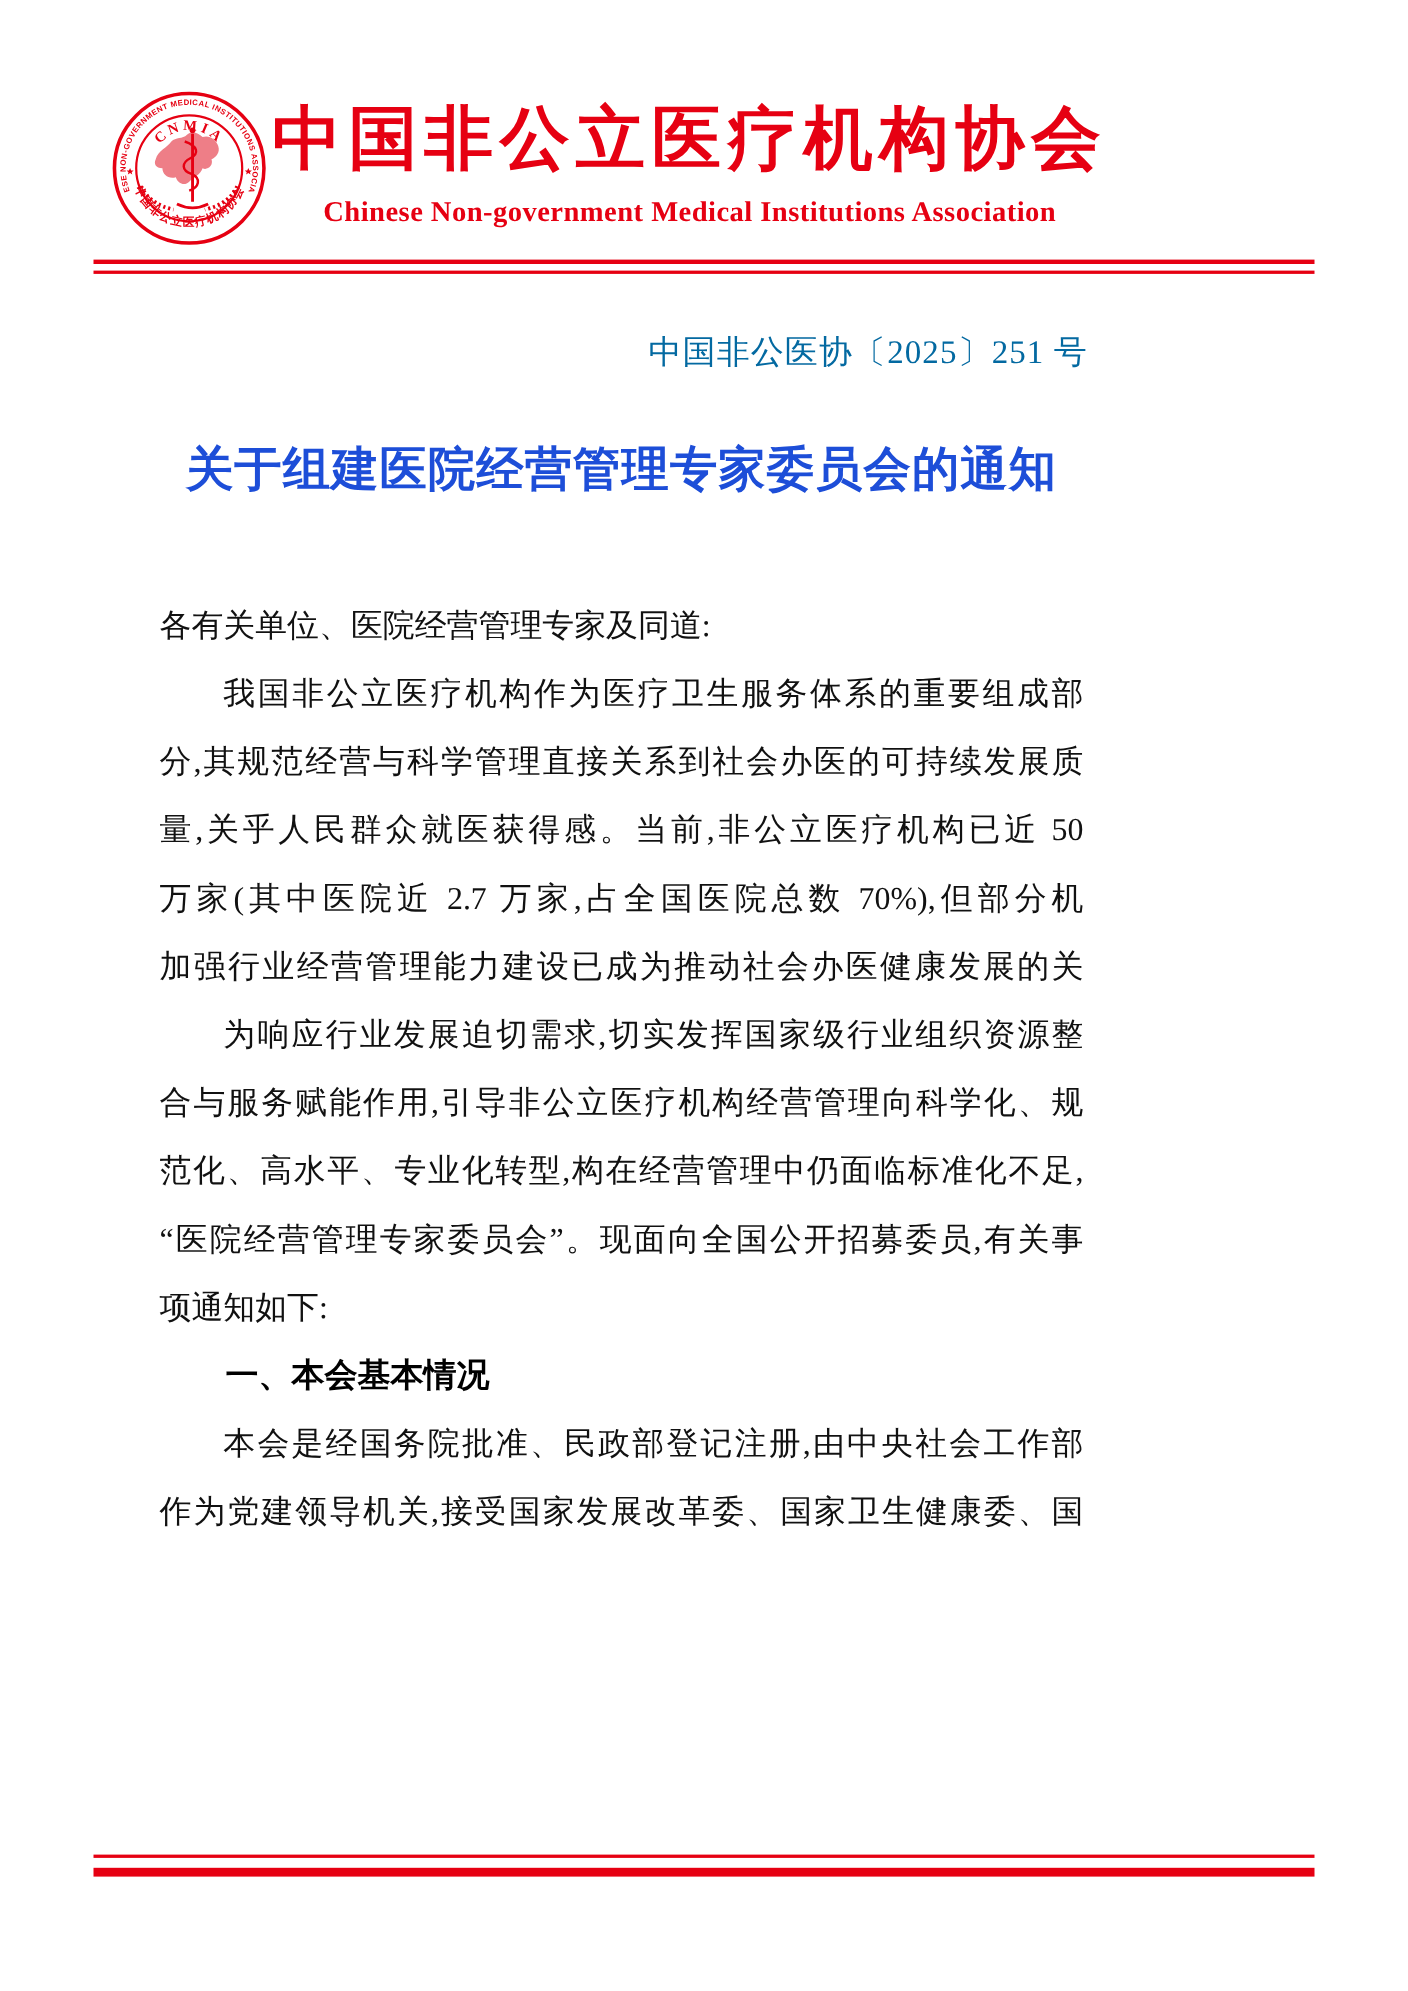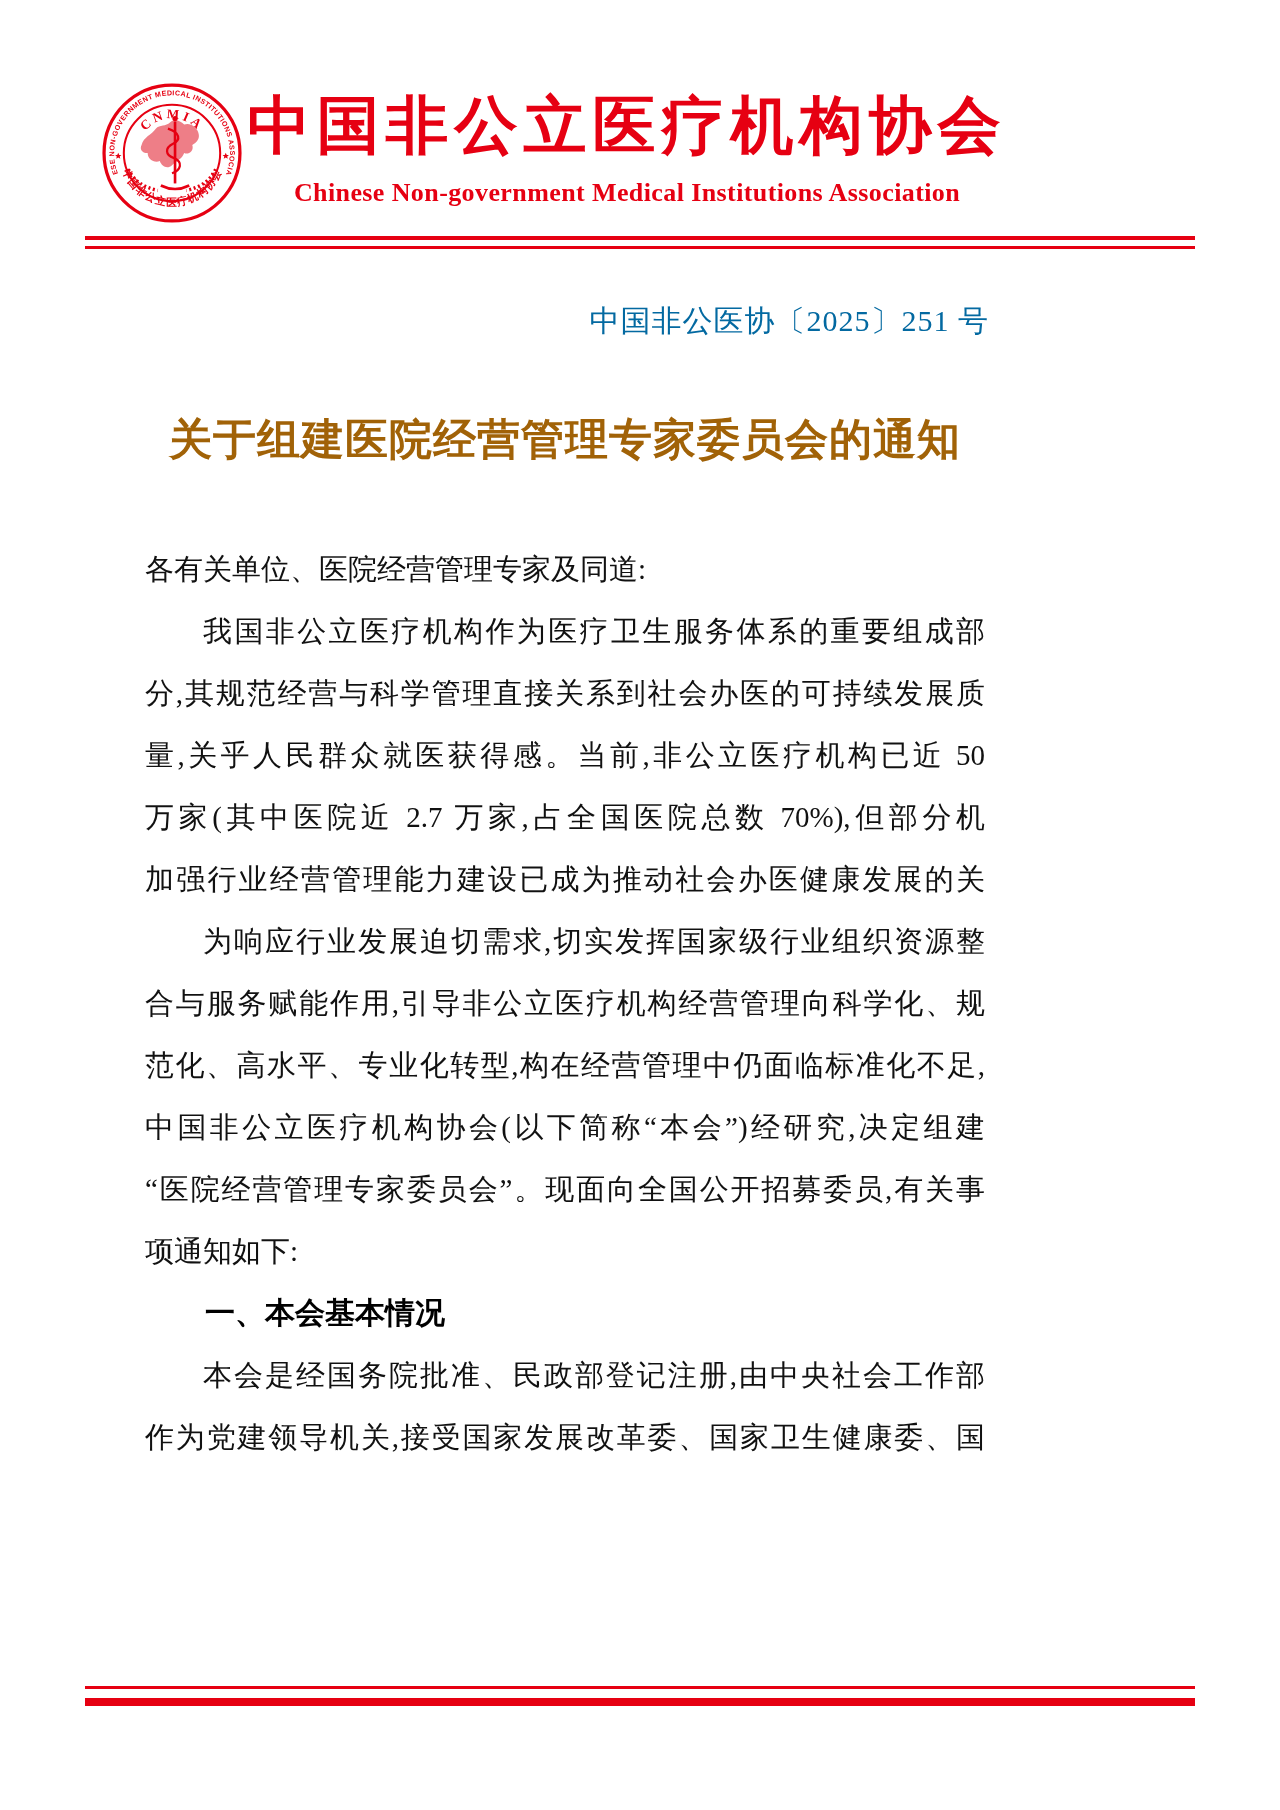--- a/index.html
+++ b/index.html
@@ -36,22 +36,22 @@
   .rule-top-thin{top:246px;height:3px;}
   .rule-bottom-thin{top:1686px;height:3px;}
   .rule-bottom-thick{top:1698px;height:8px;}
   
   .doc-number{
     position:absolute;left:157px;top:296px;width:832px;
     text-align:right;font-size:30px;line-height:50px;color:#0369a1;
     letter-spacing:1px;
   }
   .doc-title{
-    position:absolute;left:145px;top:408px;width:840px;
-    text-align:center;font-size:43px;line-height:64px;font-weight:bold;color:#a16207;
+    position:absolute;left:145px;top:396px;width:840px;
+    text-align:center;font-size:43px;line-height:64px;font-weight:bold;color:#1d4ed8;
     letter-spacing:1px;
   }
   .body-text{
     position:absolute;left:145px;top:538px;width:840px;
     font-size:29px;color:#111;
   }
   .line{
     height:62px;line-height:62px;
     text-align:justify;text-align-last:justify;
     text-justify:inter-character;
@@ -120,21 +120,20 @@
 
     <div class="line indent">我国非公立医疗机构作为医疗卫生服务体系的重要组成部</div>
     <div class="line">分,其规范经营与科学管理直接关系到社会办医的可持续发展质</div>
     <div class="line">量,关乎人民群众就医获得感。当前,非公立医疗机构已近 50</div>
     <div class="line">万家(其中医院近 2.7 万家,占全国医院总数 70%),但部分机</div>
     <div class="line">加强行业经营管理能力建设已成为推动社会办医健康发展的关</div>
 
     <div class="line indent">为响应行业发展迫切需求,切实发挥国家级行业组织资源整</div>
     <div class="line">合与服务赋能作用,引导非公立医疗机构经营管理向科学化、规</div>
     <div class="line">范化、高水平、专业化转型,构在经营管理中仍面临标准化不足,</div>
-    <div class="line">中国非公立医疗机构协会(以下简称“本会”)经研究,决定组建</div>
     <div class="line">“医院经营管理专家委员会”。现面向全国公开招募委员,有关事</div>
     <div class="line left">项通知如下:</div>
 
     <div class="line left indent heading">一、本会基本情况</div>
 
     <div class="line indent">本会是经国务院批准、民政部登记注册,由中央社会工作部</div>
     <div class="line">作为党建领导机关,接受国家发展改革委、国家卫生健康委、国</div>
   </div>
 
   <div class="rule rule-bottom-thin"></div>

